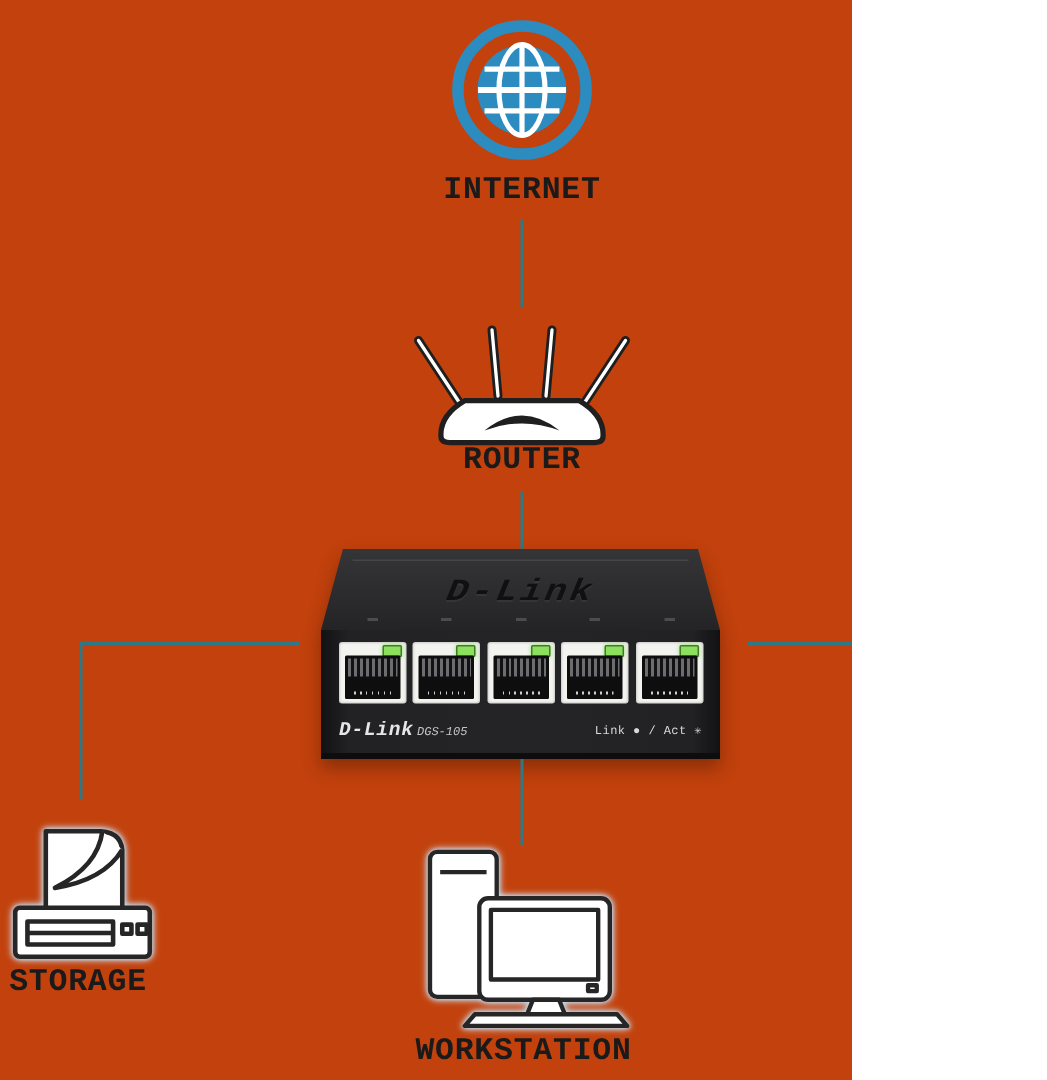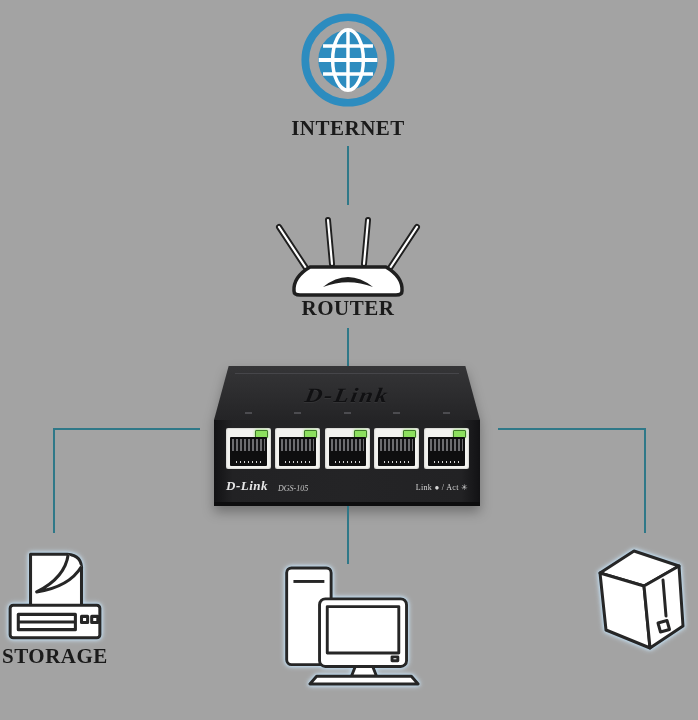--- a/index.html
+++ b/index.html
@@ -1,17 +1,17 @@
 <!DOCTYPE html>
 <html><head>
 <meta charset="utf-8">
 <style>
   html,body{margin:0;padding:0;background:#fff;}
-  #canvas{position:relative;width:698px;height:720px;background:#a3a3a3;overflow:hidden;
-          font-family:Liberation Serif, serif;}
+  #canvas{position:relative;width:568px;height:720px;background:#c2410c;overflow:hidden;
+          font-family:Liberation Mono, monospace;}
 
   
   .line{position:absolute;background:#2f7888;}
   .v{width:2px;} .h{height:2px;}
 
   
   .node-label{position:absolute;font-weight:700;font-size:21px;letter-spacing:.5px;
               color:#1a1a1a;text-align:center;line-height:22px;}
 
   
@@ -180,20 +180,21 @@
     <g fill="#fff" stroke="#262626" stroke-width="3" stroke-linejoin="round">
       <rect x="10" y="6" width="46" height="100" rx="5"></rect>
       <line x1="17" y1="20" x2="49" y2="20"></line>
       <rect x="44" y="38" width="90" height="70" rx="6"></rect>
       <rect x="52" y="46" width="74" height="48"></rect>
       <rect x="119" y="98" width="6" height="4"></rect>
       <path d="M81,108 L99,108 L103,118 L77,118 Z"></path>
       <path d="M34,126 L146,126 L139,118 L41,118 Z"></path>
     </g>
   </svg>
+  <div class="node-label" style="left:249px;top:691px;width:200px">WORKSTATION</div>
 
   <svg class="icon glow" style="left:590px;top:540px" width="96" height="114" viewBox="0 0 96 114">
     <g fill="#fff" stroke="#262626" stroke-width="3" stroke-linejoin="round">
       <path d="M10,33 L44,11 L89,26 L54,46 Z"></path>
       <path d="M10,33 L54,46 L60,108 L16,90 Z"></path>
       <path d="M54,46 L89,26 L93,86 L60,108 Z"></path>
       <path d="M73,40 L76,76" stroke-linecap="round"></path>
       <path d="M68,83 l9,-2.5 l2.5,9 l-9,2.5 Z"></path>
     </g>
   </svg>

